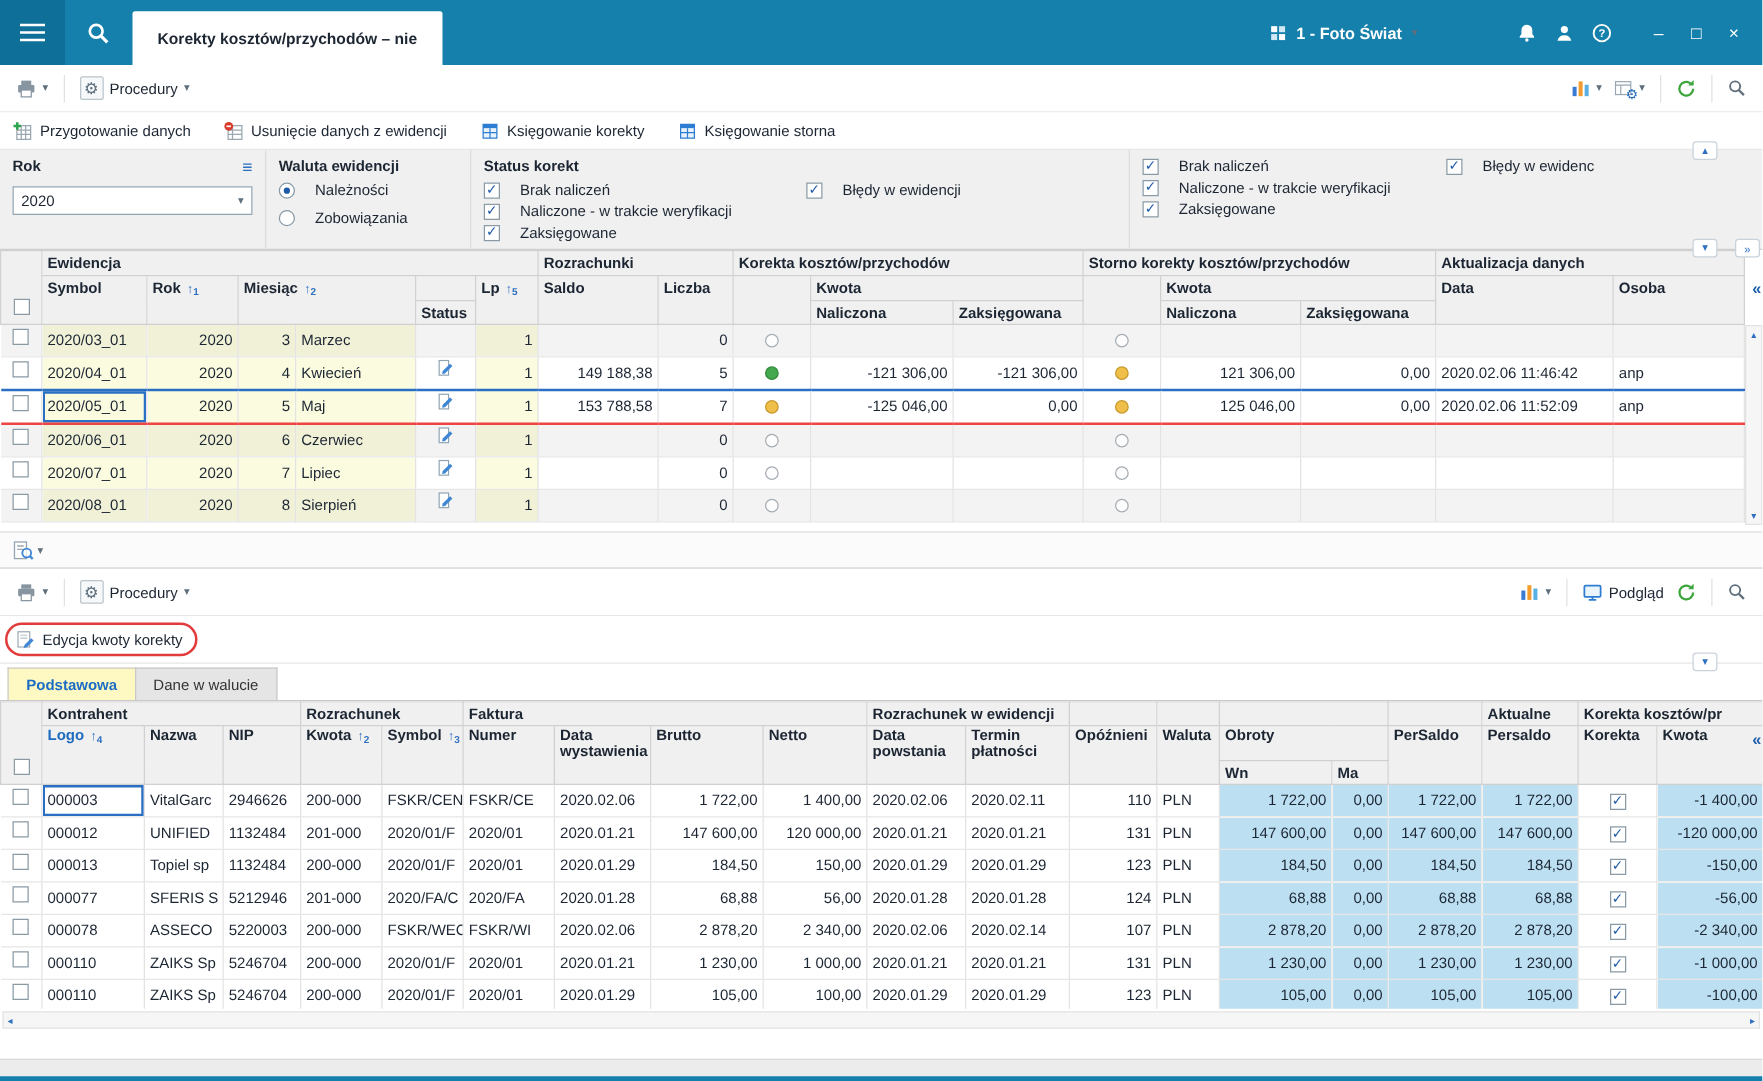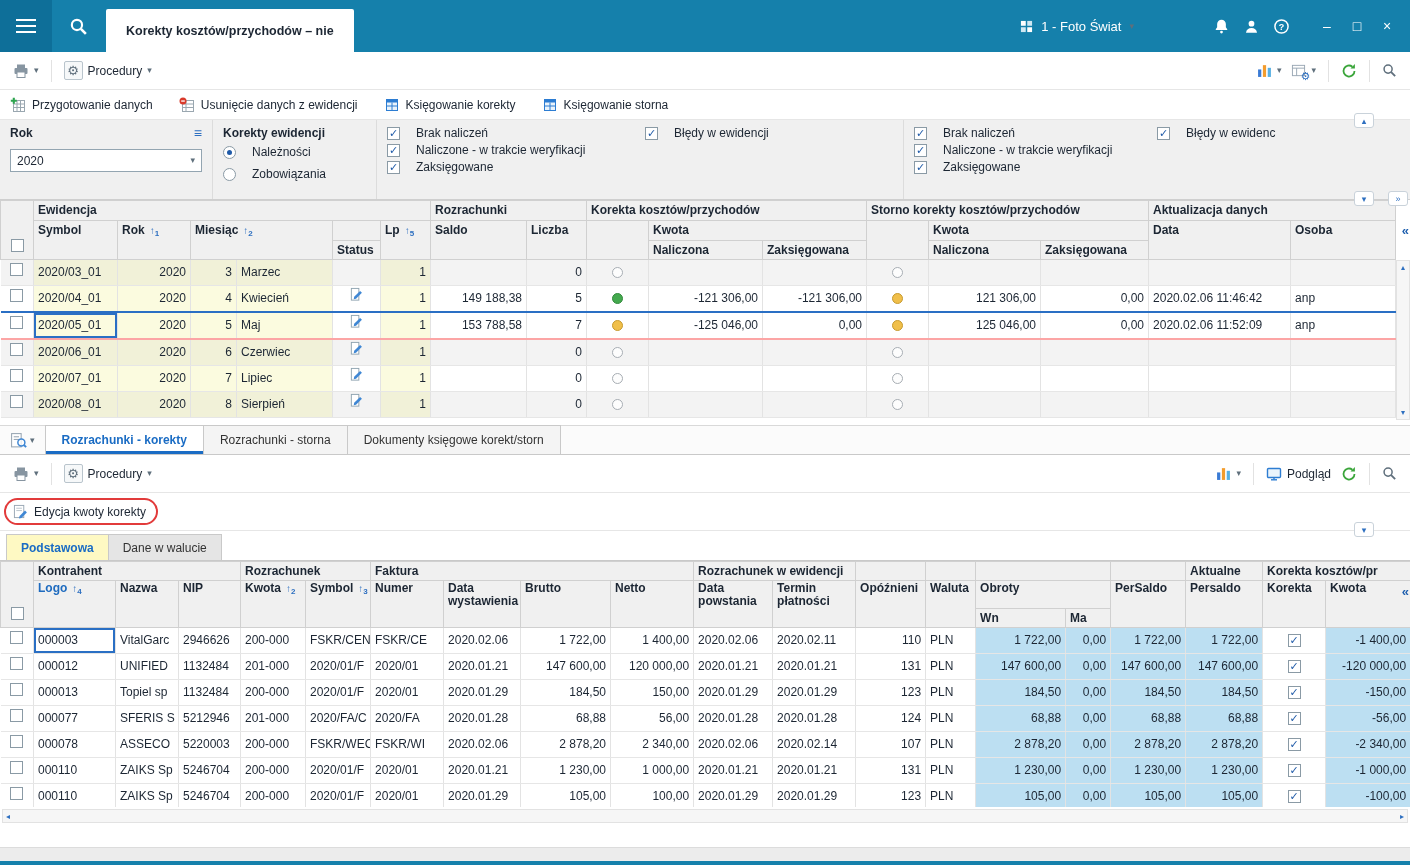--- a/index.html
+++ b/index.html
@@ -9,21 +9,21 @@
 button{background:none;border:none;font:inherit;color:inherit;cursor:pointer}
 .ic{display:inline-flex;align-items:center;justify-content:center;line-height:0}
 
 
 .topbar{height:52px;background:#1580ab;display:flex;align-items:stretch;flex:none;color:#fff}
 .tb-sq{width:52px;display:flex;align-items:center;justify-content:center}
 .menu-sq{background:#0e6f99}
 .hamb{width:20px;height:2.5px;background:#fff;box-shadow:0 -6px 0 #fff,0 6px 0 #fff;display:inline-block}
 .top-tab{align-self:flex-end;height:43px;background:#fff;color:#1c2633;font-weight:bold;display:flex;align-items:center;padding:0 20px;margin-left:2px;font-size:12.5px;white-space:nowrap;border-radius:2px 2px 0 0}
 .topbar-right{margin-left:auto;display:flex;align-items:center;padding-right:8px}
-.company{display:flex;align-items:center;gap:8px;font-size:13px;font-weight:normal;cursor:pointer}
+.company{display:flex;align-items:center;gap:8px;font-size:13px;font-weight:bold;cursor:pointer}
 .wchev{color:#d7ecf5;font-size:9px}
 .gap70{width:72px}
 .tb-ic{width:30px;height:30px;display:flex;align-items:center;justify-content:center;cursor:pointer}
 .winbtns{display:flex;align-items:center;margin-left:16px}
 .winbtn{width:30px;height:30px;display:flex;align-items:center;justify-content:center;font-size:14px;cursor:pointer}
 
 
 .toolbar{height:38px;flex:none;display:flex;align-items:center;background:#fff;border-bottom:1px solid #e6e6e6;padding:0 8px}
 .tbtn{display:flex;align-items:center;gap:5px;padding:4px 5px;white-space:nowrap}
 .chev{color:#5f6f7c;font-size:9px;line-height:1}
@@ -72,21 +72,21 @@
 #detail-grid thead tr:nth-child(1) th{height:18px}
 #detail-grid thead tr.h2 th{height:28px;white-space:normal;line-height:13px}
 #detail-grid thead tr.h3 th{height:18px}
 .grid td{border-right:1px solid #e3e3e3;border-bottom:1px solid #e6e6e6;padding:1px 4px;height:26px;line-height:23px;white-space:nowrap;overflow:hidden;background:#fff}
 td.num{text-align:right}
 td.ctr{text-align:center}
 td.yl{background:#fbfbdf}
 tr.shaded td{background:#f3f3f3}
 tr.shaded td.yl{background:#f1f1d8}
 td.blue{background:#bcdff2}
-tr.selected td{border-top:2px solid #2a6fc4;border-bottom:2px solid #fca5a5}
+tr.selected td{border-top:2px solid #2a6fc4;border-bottom:2px solid #ef4444}
 .focus-cell{box-shadow:inset 0 0 0 2px #2a6fc4}
 th.cbcell{vertical-align:bottom;text-align:center;padding:2px 0 3px}
 td.cbcell{text-align:center;vertical-align:middle}
 .circle{display:inline-block;width:11px;height:11px;border-radius:50%;vertical-align:middle}
 .circle.empty{border:1px solid #a7adb3;background:#fdfdfd}
 .circle.green{background:#44a94e;border:1px solid #328a3b}
 .circle.yellow{background:#f0bf4a;border:1px solid #c79a2f}
 .sort{color:#2d6fc0;font-size:10px;font-weight:bold;margin-left:5px}
 .sort i{font-style:normal;font-size:8px;position:relative;top:2px}
 th.bluehead{color:#1e6bbf}
@@ -294,33 +294,34 @@
       <div class="fp-title-row">
         <span class="fp-title">Rok</span>
         <span class="filter-eq">≡</span>
       </div>
       <div class="select">
         <span>2020</span>
         <span class="chev">▾</span>
       </div>
     </div>
     <div class="fp-col rodzaj" style="width:286px">
-      <div class="fp-title">Korekty ewidencji</div>
+      <div class="fp-title">Waluta ewidencji</div>
       <div id="rodzaj-list">
           <label class="opt">
             <span class="rad sel"></span>
             <span>Należności</span>
           </label>
           <label class="opt">
             <span class="rad"></span>
             <span>Zobowiązania</span>
           </label>
         </div>
     </div>
     <div class="fp-col" style="width:527px">
+      <div class="fp-title">Status korekt</div>
       <div class="check-cols">
         <div class="check-col" id="korekt-col1">
             <label class="opt">
               <span class="cbx checked">✓</span>
               <span>Brak naliczeń</span>
             </label>
             <label class="opt">
               <span class="cbx checked">✓</span>
               <span>Naliczone - w trakcie weryfikacji</span>
             </label>
@@ -574,25 +575,20 @@
           <svg width="17" height="17" viewBox="0 0 16 16">
             <rect x="1.5" y="1.5" width="9" height="12.5" fill="#fff" stroke="#98a6b3"></rect>
             <line x1="3.5" y1="4.5" x2="8.5" y2="4.5" stroke="#98a6b3"></line>
             <line x1="3.5" y1="7" x2="8.5" y2="7" stroke="#98a6b3"></line>
             <circle cx="10.7" cy="9.8" r="3.3" fill="rgba(255,255,255,.75)" stroke="#3f87d4" stroke-width="1.4"></circle>
             <line x1="13.1" y1="12.2" x2="15.2" y2="14.3" stroke="#3f87d4" stroke-width="1.8"></line>
           </svg>
         </span>
       <span class="chev">▾</span>
     </span>
-    <div id="detail-tabs" style="display:flex;align-items:flex-end">
-        <div class="dtab active">Rozrachunki - korekty</div>
-        <div class="dtab">Rozrachunki - storna</div>
-        <div class="dtab">Dokumenty księgowe korekt/storn</div>
-      </div>
   </div>
 
   <div class="toolbar">
     <button class="tbtn">
       <span class="ic">
           <svg width="16" height="16" viewBox="0 0 16 16">
             <rect x="4" y="1.5" width="8" height="3.5" fill="#8795a1"></rect>
             <rect x="1.5" y="5" width="13" height="6" rx="1" fill="#8795a1"></rect>
             <rect x="4" y="9" width="8" height="5.5" fill="#fff" stroke="#8795a1"></rect>
           </svg>

